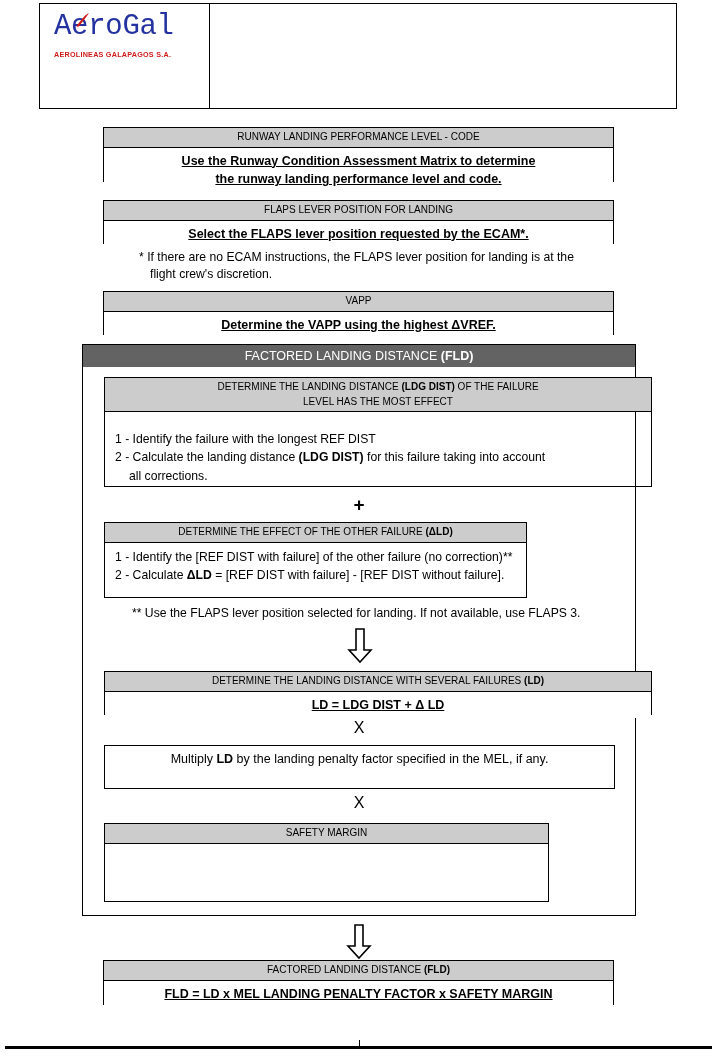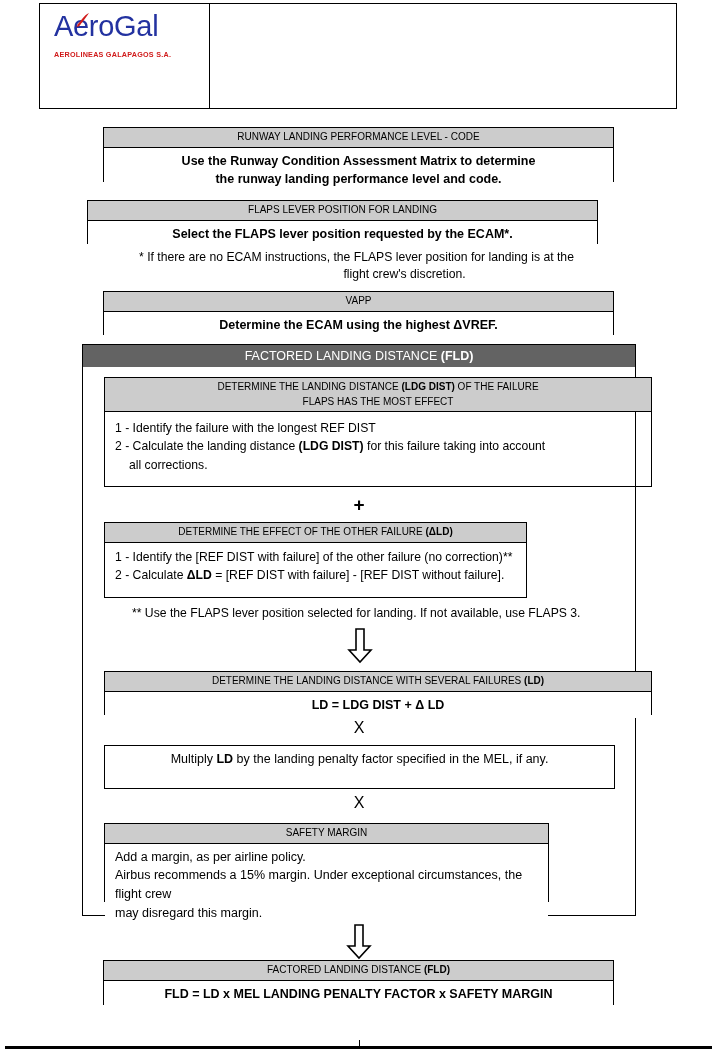--- a/index.html
+++ b/index.html
@@ -36,21 +36,21 @@
   .header-blank-cell {
     flex: 1;
   }
   .logo-wrap {
     position: absolute;
     left: 14px;
     top: 8px;
     width: 140px;
   }
   .logo-main {
-    font-family: Liberation Sans, sans-serif;
+    font-family: Liberation Mono, monospace;
     font-size: 29px;
     color: #2332a0;
     letter-spacing: -0.3px;
     line-height: 1;
     position: relative;
     display: inline-block;
   }
   .logo-swoosh {
     position: absolute;
     left: 20px;
@@ -87,38 +87,38 @@
   .bar-body {
     background: #ffffff;
     text-align: center;
     font-size: 12.5px;
     line-height: 1.5;
     padding: 4px 6px;
     box-sizing: border-box;
   }
   .bar-body.bold {
     font-weight: bold;
+    text-decoration: underline;
   }
   .bar-body.left {
     text-align: left;
     padding-left: 10px;
   }
   b { font-weight: bold; }
 
   .note {
     position: absolute;
     font-size: 12.2px;
     line-height: 1.42;
     text-align: left;
     margin-left: 36px;
   }
   .note .ind {
     display: block;
     padding-left: 11px;
-    text-align: center;
   }
 
   .sep {
     position: absolute;
     width: 100%;
     text-align: center;
     font-weight: bold;
     font-size: 19px;
     line-height: 1;
   }
@@ -206,47 +206,47 @@
 </div>
 
 <div class="panel" style="left:103px; top:127px; width:511px; height:55px;">
   <div class="bar-head">RUNWAY LANDING PERFORMANCE LEVEL - CODE</div>
   <div class="bar-body bold">
     <span>Use the Runway Condition Assessment Matrix to determine</span><br>
     <span>the runway landing performance level and code.</span>
   </div>
 </div>
 
-<div class="panel" style="left:87px; top:200px; width:511px; height:44px;">
+<div class="panel" style="left:103px; top:200px; width:511px; height:44px;">
   <div class="bar-head">FLAPS LEVER POSITION FOR LANDING</div>
   <div class="bar-body bold">Select the FLAPS lever position requested by the ECAM*.</div>
 </div>
 
 <div class="note" style="left:103px; top:249px; width:520px;">
   <span>* If there are no ECAM instructions, the FLAPS lever position for landing is at the</span>
   <span class="ind">flight crew's discretion.</span>
 </div>
 
 <div class="panel" style="left:103px; top:291px; width:511px; height:44px;">
   <div class="bar-head">VAPP</div>
-  <div class="bar-body bold">Determine the ECAM using the highest ΔVREF.</div>
+  <div class="bar-body bold">Determine the VAPP using the highest ΔVREF.</div>
 </div>
 
 <div class="fld-container">
 
   <div class="fld-banner">
     <span>FACTORED LANDING DISTANCE </span><b>(FLD)</b>
   </div>
 
   <div class="panel" style="left:21px; top:32px; width:548px; height:110px;">
     <div class="bar-head">
       <span>DETERMINE THE LANDING DISTANCE </span><b>(LDG DIST)</b><span> OF THE FAILURE</span><br>
-      <span>FLAPS HAS THE MOST EFFECT</span>
-    </div>
-    <div style="padding:7px 0 7px 0;">
+      <span>LEVEL HAS THE MOST EFFECT</span>
+    </div>
+    <div style="padding:18px 0 7px 0;">
       <div class="list-line">1 - Identify the failure with the longest REF DIST</div>
       <div class="list-line">
         <span>2 - Calculate the landing distance </span><b>(LDG DIST)</b><span> for this failure taking into account</span>
         <span class="cont">all corrections.</span>
       </div>
     </div>
   </div>
 
   <div class="sep" style="top:150px; left:0;">+</div>
 
@@ -280,25 +280,20 @@
   <div class="panel" style="left:21px; top:400px; width:511px; height:44px;">
     <div class="bar-body">
       <span>Multiply </span><b>LD</b><span> by the landing penalty factor specified in the MEL, if any.</span>
     </div>
   </div>
 
   <div class="sep x" style="top:450px; left:0;">X</div>
 
   <div class="panel" style="left:21px; top:478px; width:445px; height:79px;">
     <div class="bar-head">SAFETY MARGIN</div>
-    <div class="bar-body left">
-      <span>Add a margin, as per airline policy.</span><br>
-      <span>Airbus recommends a 15% margin. Under exceptional circumstances, the flight crew</span><br>
-      <span>may disregard this margin.</span>
-    </div>
   </div>
 
 </div>
 
 <svg class="arrow" style="left:346px; top:924px;" viewBox="0 0 26 36">
   <path d="M9 1 L17 1 L17 22 L24 22 L13 34 L2 22 L9 22 Z" fill="#ffffff" stroke="#000000" stroke-width="1.6"></path>
 </svg>
 
 <div class="panel" style="left:103px; top:960px; width:511px; height:45px;">
   <div class="bar-head">

